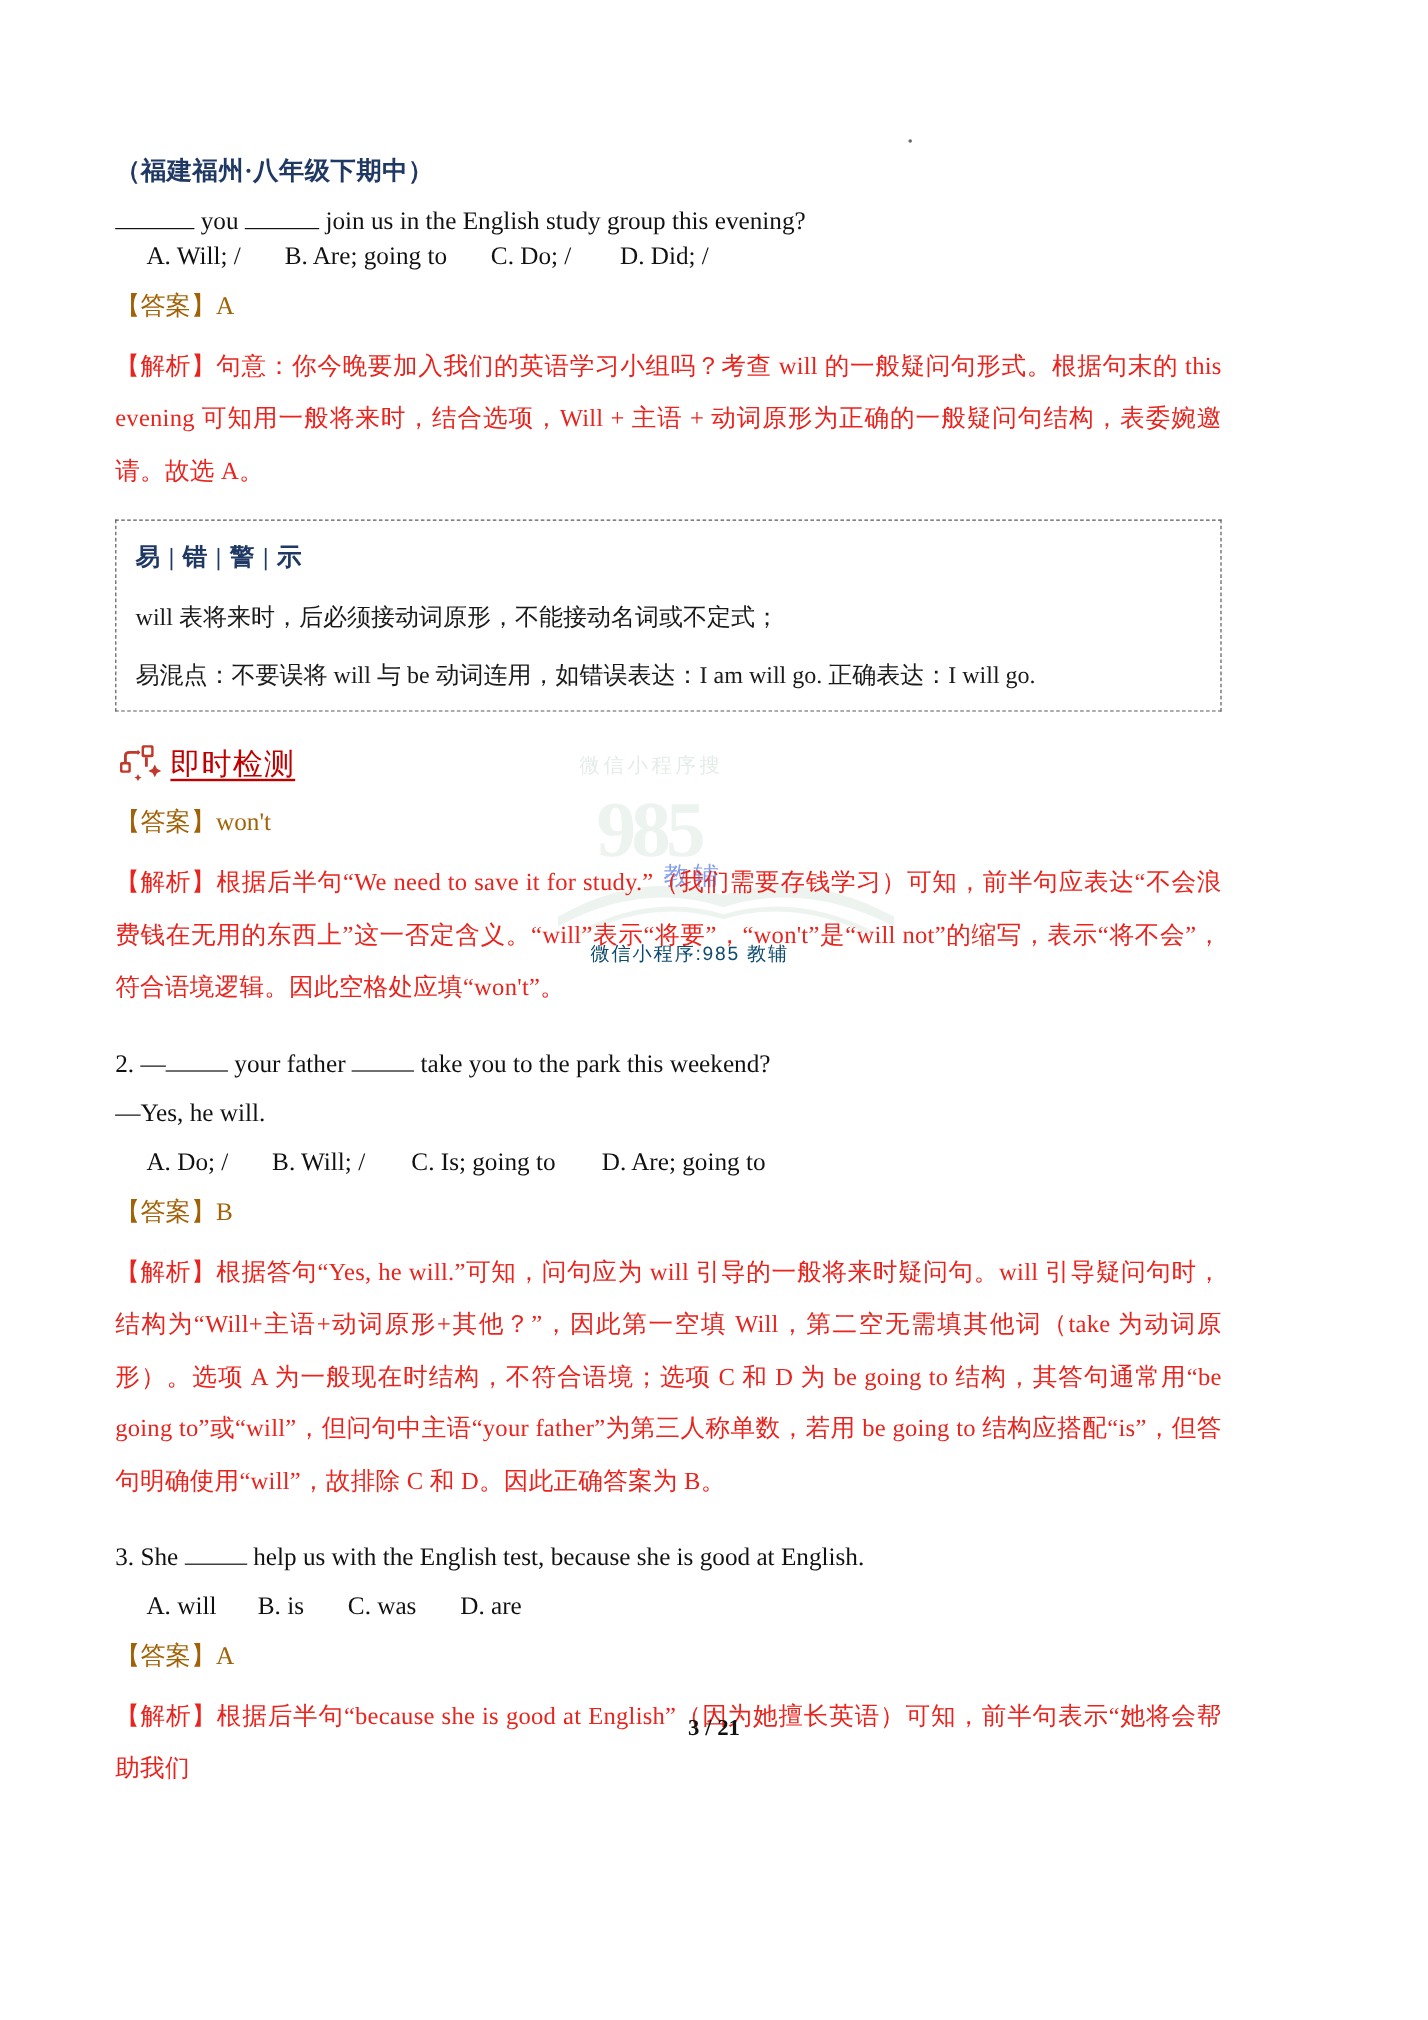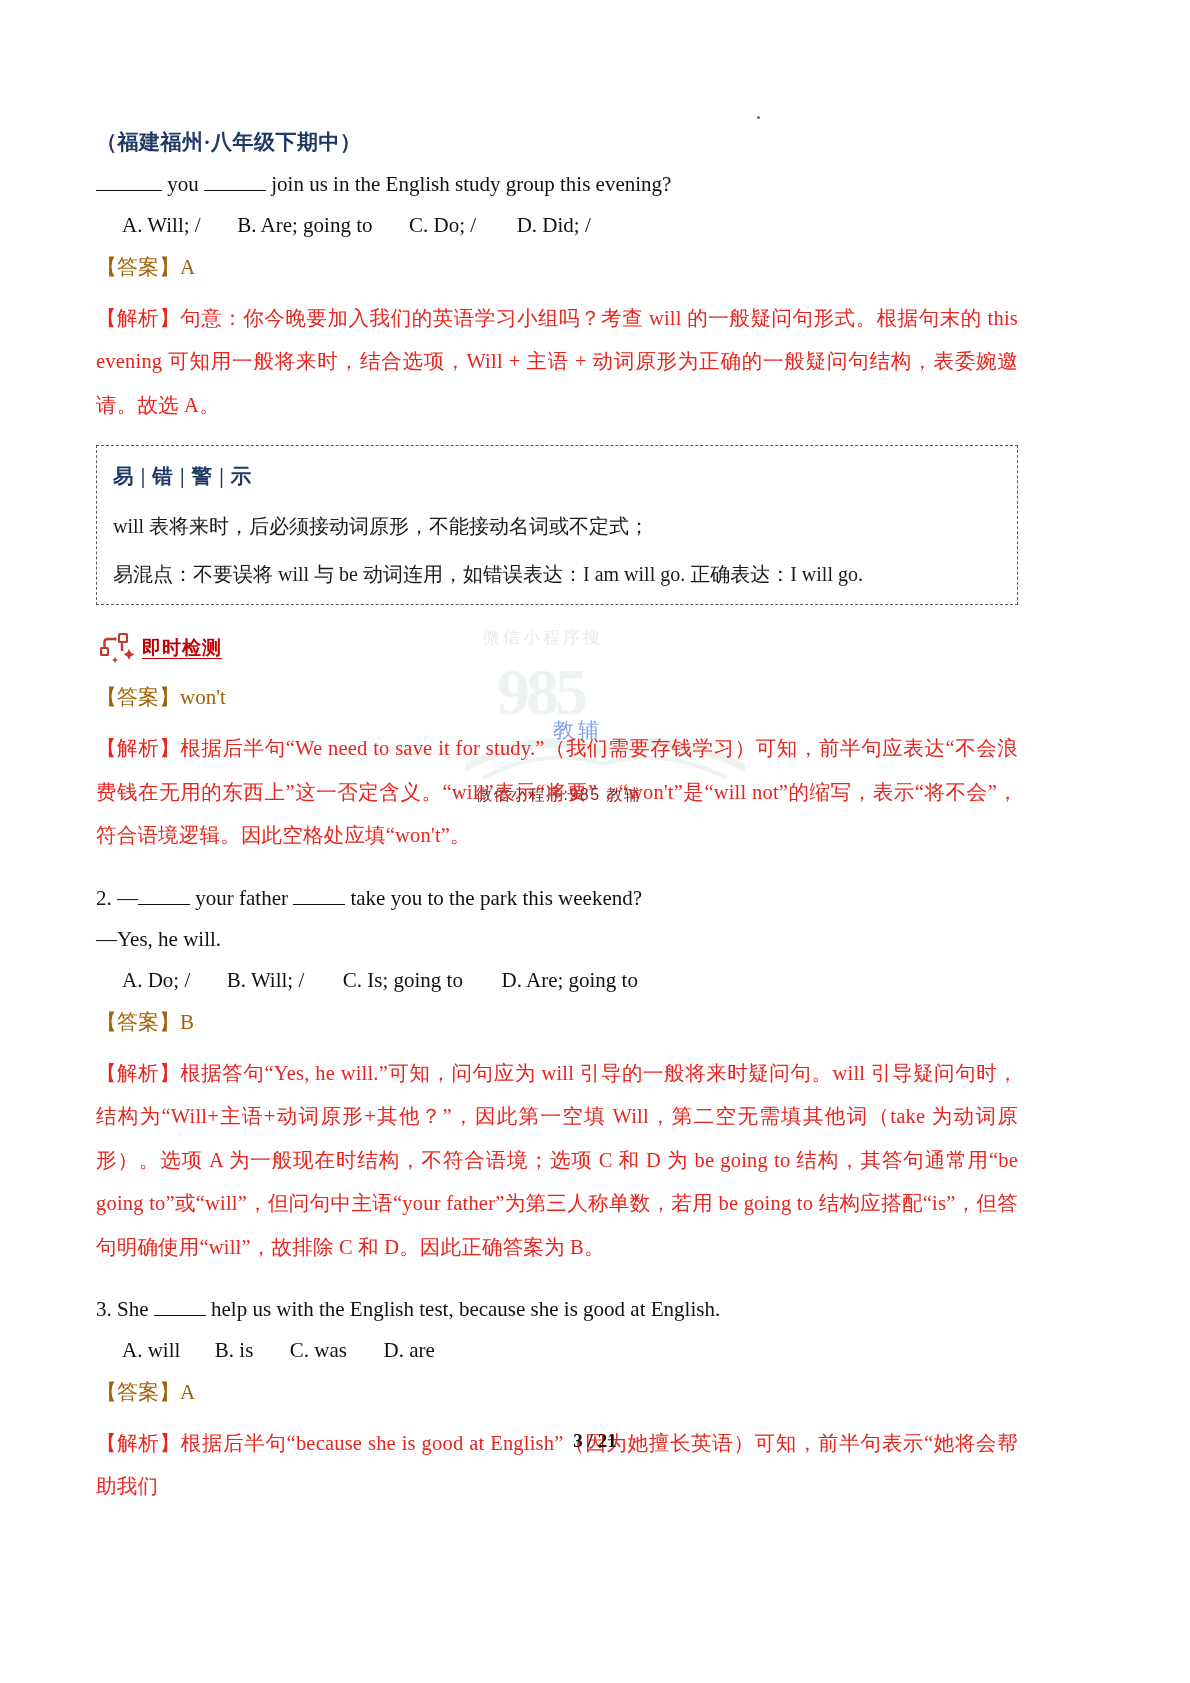--- a/index.html
+++ b/index.html
@@ -52,21 +52,21 @@
     color: #1F3864;
     font-weight: bold;
     font-size: 21px;
     letter-spacing: 0.5px;
     margin-bottom: 21px;
   }
 
   .stem {
     color: #111111;
     font-size: 21px;
-    margin-bottom: 20px;
+    margin-bottom: 8px;
   }
 
   .blank {
     display: inline-block;
     border-bottom: 1.6px solid #111;
     vertical-align: baseline;
   }
   .blank.w1 { width: 66px; }
   .blank.w2 { width: 62px; }
   .blank.w3 { width: 52px; }
@@ -129,22 +129,22 @@
   }
   .sect .sicon {
     width: 40px;
     height: 34px;
     position: relative;
     margin-right: 6px;
     flex: 0 0 auto;
   }
   .sect .sect-title {
     color: #C00000;
-    font-size: 19px;
-    font-weight: bold;
+    font-size: 25px;
+    font-weight: normal;
     text-decoration: underline;
     text-underline-offset: 4px;
     letter-spacing: 1px;
     font-family: "Liberation Sans", "DejaVu Sans", sans-serif;
   }
 
   .qline {
     color: #111111;
     font-size: 21px;
     margin-bottom: 20px;
@@ -193,24 +193,24 @@
   }
   .wm-book {
     position: absolute;
     top: 76px;
     left: 10px;
     width: 300px;
     height: 90px;
   }
   .watermark2 {
     position: absolute;
-    left: 476px;
+    left: 492px;
     top: 785px;
     font-size: 16px;
-    color: #7f1d1d;
+    color: #0c4a6e;
     letter-spacing: 1.5px;
     font-family: "Liberation Sans", "DejaVu Sans", sans-serif;
     white-space: nowrap;
     pointer-events: none;
   }
 
   
   .footer {
     position: absolute;
     left: 0;

